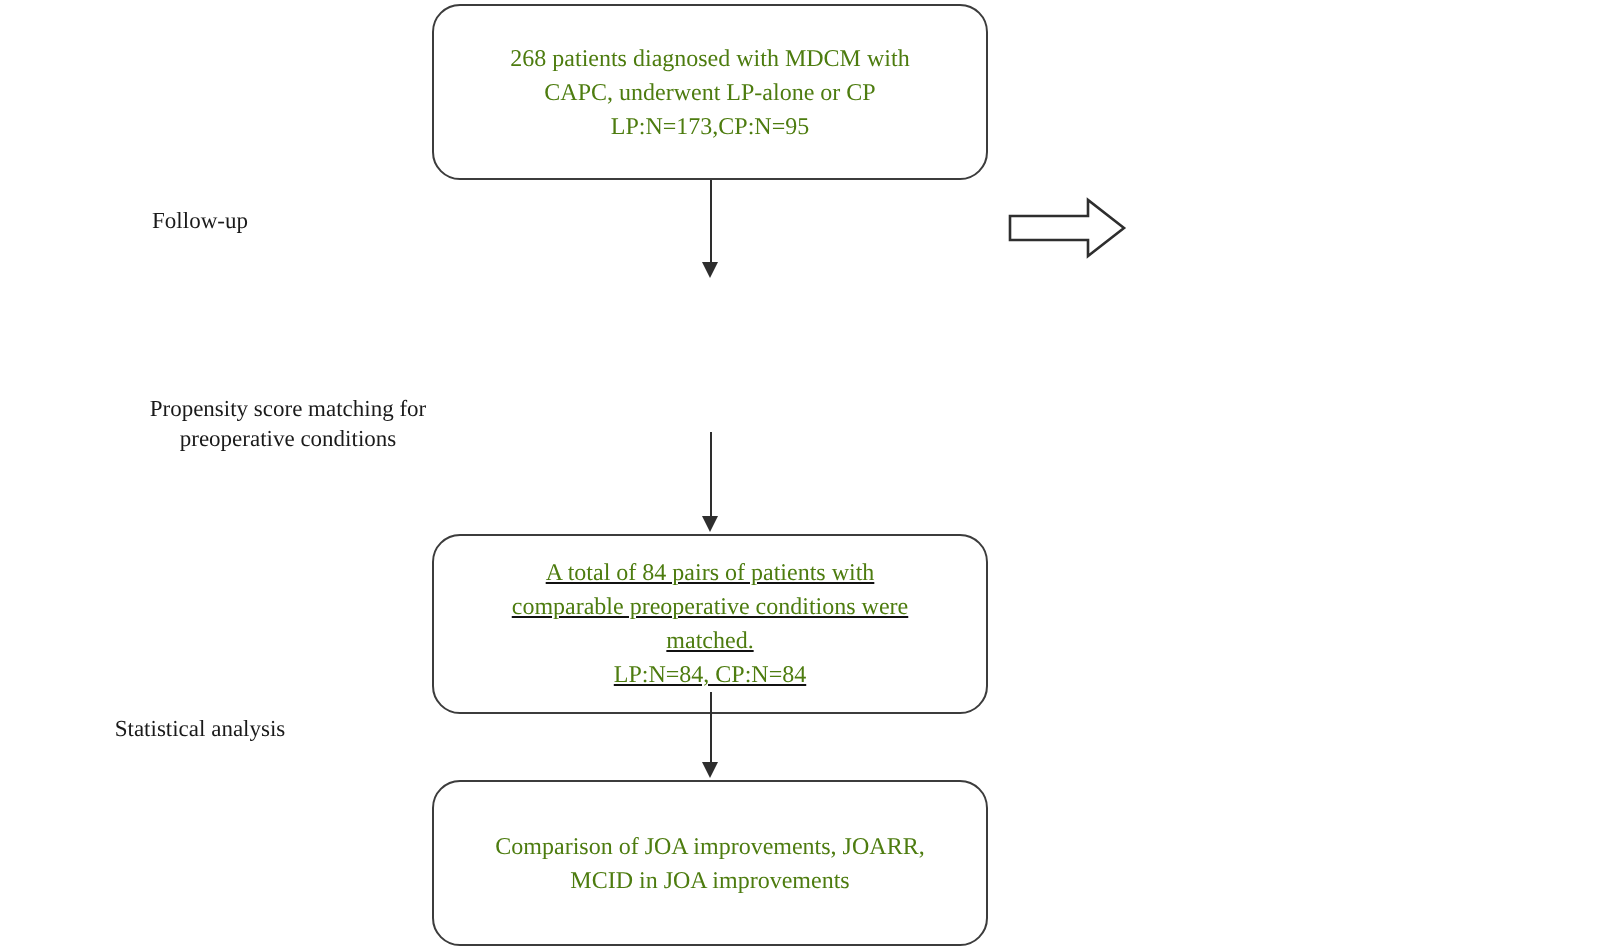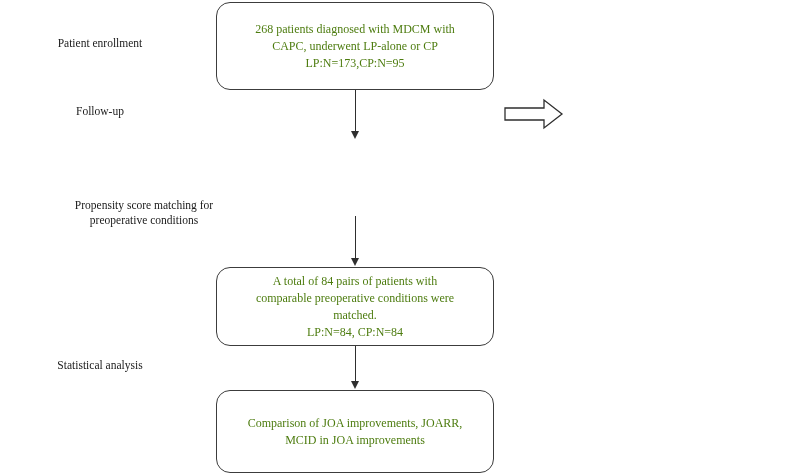--- a/index.html
+++ b/index.html
@@ -85,21 +85,20 @@
   }
   .block-arrow svg {
     display: block;
   }
 </style>
 </head>
 <body>
 
 <div id="flowchart">
 
-  <div class="stage-label" style="left:10px; top:36px; width:180px;">Patient enrollment</div>
 
   <div class="stage-label" style="left:10px; top:104px; width:180px;">Follow-up</div>
 
   <div class="stage-label" style="left:0px; top:198px; width:200px;padding-left:44px;">Propensity score matching for
 preoperative conditions</div>
 
   <div class="stage-label" style="left:10px; top:358px; width:180px;">Statistical analysis</div>
 
   <div class="node" style="left:216px; top:2px; width:278px; height:88px;">
     <div class="node-text">268 patients diagnosed with MDCM with
@@ -107,21 +106,21 @@
 LP:N=173,CP:N=95</div>
   </div>
 
   <div class="connector" style="left:355px; top:90px; height:43px;"></div>
   <div class="arrowhead" style="left:350.5px; top:131px;"></div>
 
 
   <div class="connector" style="left:355px; top:216px; height:44px;"></div>
   <div class="arrowhead" style="left:350.5px; top:258px;"></div>
 
-  <div class="node" style="left:216px; top:267px; width:278px; height:79px;">
+  <div class="node" style="left:216px; top:267px; width:278px; height:90px;text-decoration:underline;">
     <div class="node-text">A total of 84 pairs of patients with
 comparable preoperative conditions were
 matched.
 LP:N=84, CP:N=84</div>
   </div>
 
   <div class="connector" style="left:355px; top:346px; height:37px;"></div>
   <div class="arrowhead" style="left:350.5px; top:381px;"></div>
 
   <div class="node" style="left:216px; top:390px; width:278px; height:83px;">

